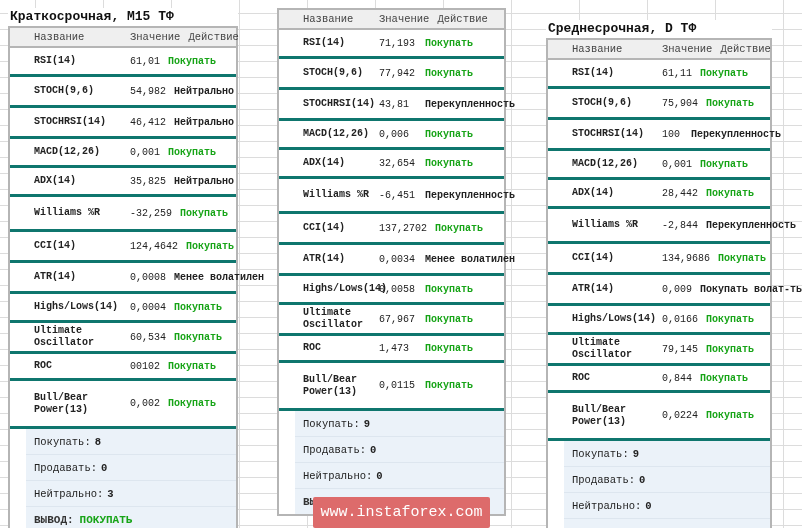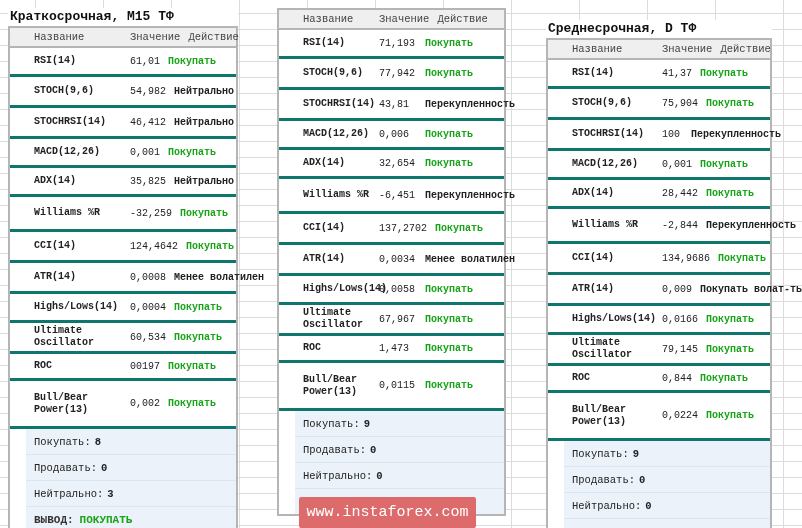--- a/index.html
+++ b/index.html
@@ -39,21 +39,21 @@
   .srow{
     height:25px;display:flex;align-items:center;padding-left:8px;
     font-size:10.5px;color:#222;border-bottom:1px solid #dde6ef;
   }
   .srow.crow{border-bottom:none;}
   .slabel{color:#222;}
   .scount{font-weight:bold;margin-left:4px;}
   .clabel{font-weight:bold;color:#333;font-size:11px;}
   .cval{font-weight:bold;color:#17a417;font-size:11px;margin-left:6px;}
   .banner{
-    position:absolute;left:299px;top:497px;width:177px;height:31px;
+    position:absolute;left:313px;top:497px;width:177px;height:31px;
     background:#dd6b6b;border-radius:2px;display:flex;align-items:center;justify-content:center;
   }
   .banner span{color:#ffffff;font-size:15px;white-space:nowrap;}
 </style>
 </head>
 <body>
 
 <div id="canvas">
   <div id="tables">
       <div class="itable" style="left: 8px; top: 8px; width: 230px; --namew: 96px;">
@@ -109,21 +109,21 @@
             <span class="rval">0,0004</span>
             <span class="ract buy">Покупать</span>
           </div>
           <div class="irow drow" style="height: 28px;">
             <span class="rname">Ultimate Oscillator</span>
             <span class="rval">60,534</span>
             <span class="ract buy">Покупать</span>
           </div>
           <div class="irow drow" style="height: 24px;">
             <span class="rname">ROC</span>
-            <span class="rval">00197</span>
+            <span class="rval">00102</span>
             <span class="ract buy">Покупать</span>
           </div>
           <div class="irow drow" style="height: 45px;">
             <span class="rname">Bull/Bear Power(13)</span>
             <span class="rval">0,002</span>
             <span class="ract buy">Покупать</span>
           </div>
           <div class="isummary">
             <div class="srow">
               <span class="slabel">Покупать:</span>
@@ -234,21 +234,21 @@
       <div class="itable" style="left: 546px; top: 20px; width: 226px; --namew: 90px;">
         <div class="ititle">Среднесрочная, D ТФ</div>
         <div class="ibox">
           <div class="irow ihead">
             <span class="hname">Название</span>
             <span class="hval">Значение</span>
             <span class="hact">Действие</span>
           </div>
           <div class="irow drow" style="height: 26px;">
             <span class="rname">RSI(14)</span>
-            <span class="rval">41,37</span>
+            <span class="rval">61,11</span>
             <span class="ract buy">Покупать</span>
           </div>
           <div class="irow drow" style="height: 28px;">
             <span class="rname">STOCH(9,6)</span>
             <span class="rval">75,904</span>
             <span class="ract buy">Покупать</span>
           </div>
           <div class="irow drow" style="height: 28px;">
             <span class="rname">STOCHRSI(14)</span>
             <span class="rval">100</span>

